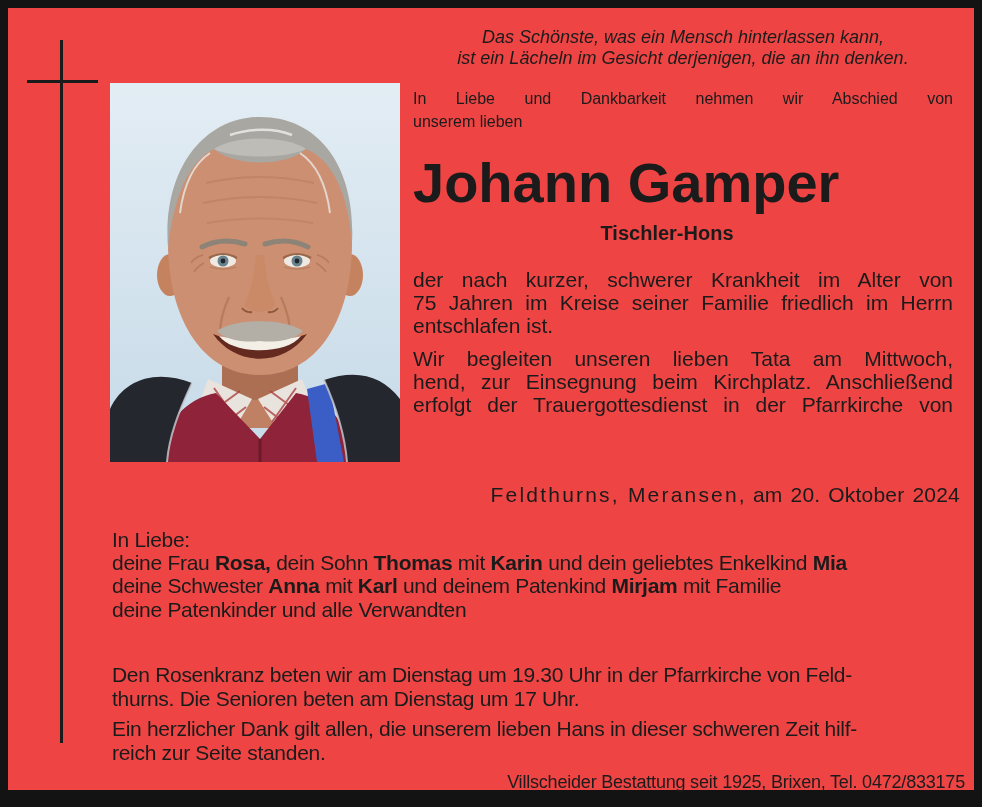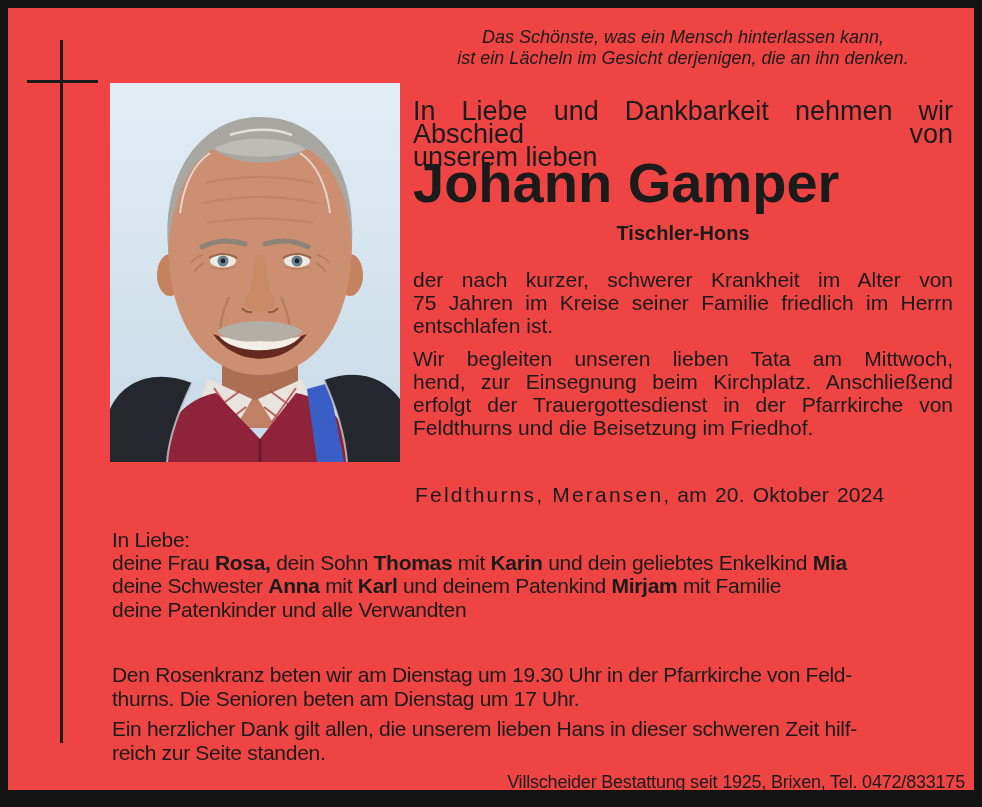--- a/index.html
+++ b/index.html
@@ -15,29 +15,29 @@
   .frame-right{left:974px;top:0;width:8px;height:807px;}
   .frame-bottom{left:0;top:790px;width:982px;height:17px;}
   
   .cross-v{left:60px;top:40px;width:3px;height:703px;background:#1b1b1b;}
   .cross-h{left:27px;top:80px;width:71px;height:3px;background:#1b1b1b;}
   
   .photo{left:110px;top:83px;width:290px;height:379px;}
   
   .epigraph{left:413px;top:27px;width:540px;font-size:18px;line-height:21px;
     font-style:italic;text-align:center;white-space:pre-line;}
-  .intro{left:413px;top:100px;width:540px;font-size:27px;line-height:23px;}
+  .intro{left:413px;top:87px;width:540px;font-size:16px;line-height:23px;}
   .name{left:413px;top:153px;width:540px;font-size:56px;line-height:60px;
     font-weight:bold;text-align:left;}
-  .subtitle{left:413px;top:222px;width:540px;font-size:20px;font-weight:bold;text-align:center;}
+  .subtitle{left:397px;top:222px;width:540px;font-size:20px;font-weight:bold;text-align:center;}
   .para1{left:413px;top:268px;width:540px;font-size:21px;line-height:23px;}
   .para2{left:413px;top:347px;width:540px;font-size:21px;line-height:23px;}
   .jl{text-align:justify;text-align-last:justify;}
   .jl.last{text-align:left;text-align-last:left;}
-  .dateline{left:415px;top:483px;width:545px;font-size:21px;white-space:nowrap;}
+  .dateline{left:415px;top:483px;width:545px;font-size:21px;white-space:nowrap;text-align:right;}
   .dateline .places{letter-spacing:2.2px;}
   .dateline .rest{letter-spacing:0.2px;word-spacing:2px;margin-left:6px;}
   
   .cond{letter-spacing:-0.3px;}
   .family{left:112px;top:528px;width:845px;font-size:21px;line-height:23.2px;}
   .notice{white-space:pre-line;font-size:21px;line-height:23.6px;width:848px;left:112px;}
   .rosary{top:663px;}
   .thanks{top:717px;}
   .funeral{left:113px;top:772px;width:852px;font-size:18px;letter-spacing:-0.2px;text-align:right;}
   b{font-weight:bold;}
@@ -148,21 +148,20 @@
   <div class="abs para1">
     <div class="jl">der nach kurzer, schwerer Krankheit im Alter von</div>
     <div class="jl">75 Jahren im Kreise seiner Familie friedlich im Herrn</div>
     <div class="jl last">entschlafen ist.</div>
   </div>
 
   <div class="abs para2">
     <div class="jl">Wir begleiten unseren lieben Tata am Mittwoch,</div>
     <div class="jl">hend, zur Einsegnung beim Kirchplatz. Anschließend</div>
     <div class="jl">erfolgt der Trauergottesdienst in der Pfarrkirche von</div>
-    <div class="jl last">Feldthurns und die Beisetzung im Friedhof.</div>
   </div>
 
   <div class="abs dateline">
     <span class="places">Feldthurns, Meransen,</span><span class="rest">am 20. Oktober 2024</span>
   </div>
 
   <div class="abs family cond">
     <div>In Liebe:</div>
     <div><span>deine Frau </span><b>Rosa,</b><span> dein Sohn </span><b>Thomas</b><span> mit </span><b>Karin</b><span> und dein geliebtes Enkelkind </span><b>Mia</b></div>
     <div><span>deine Schwester </span><b>Anna</b><span> mit </span><b>Karl</b><span> und deinem Patenkind </span><b>Mirjam</b><span> mit Familie</span></div>

